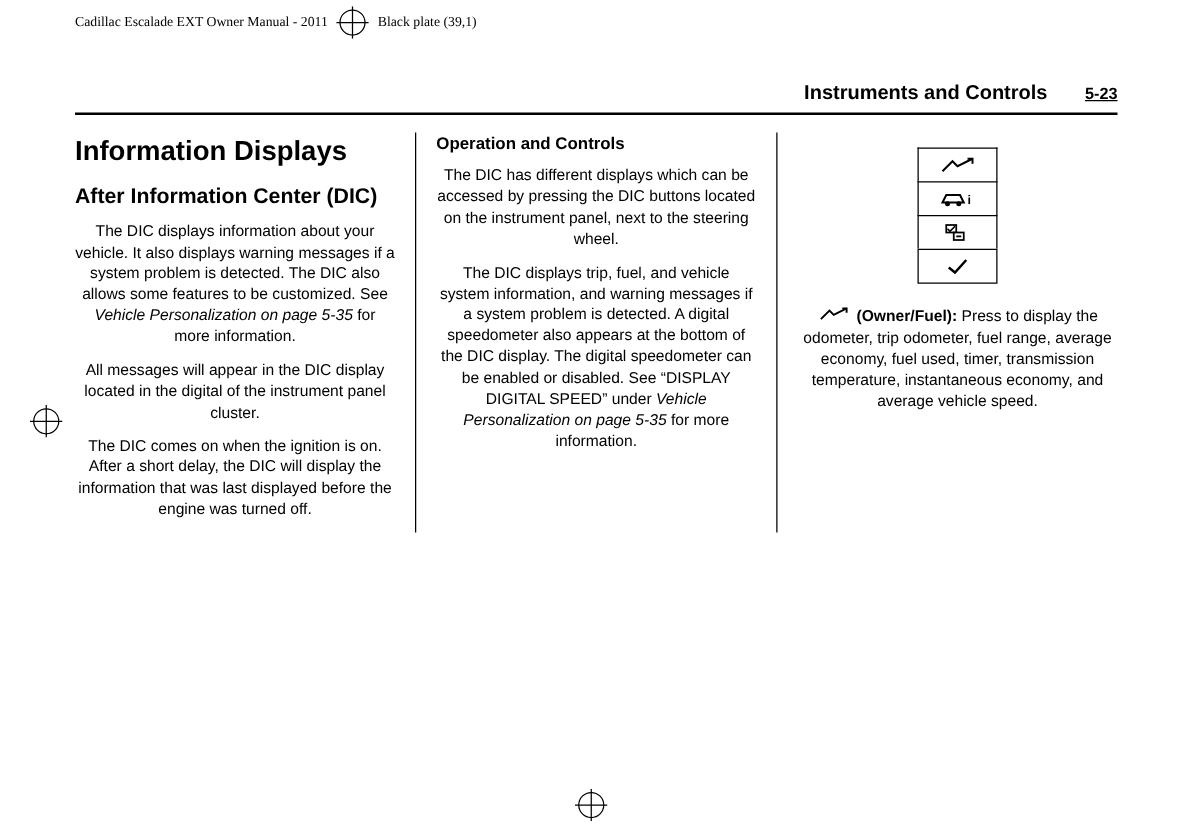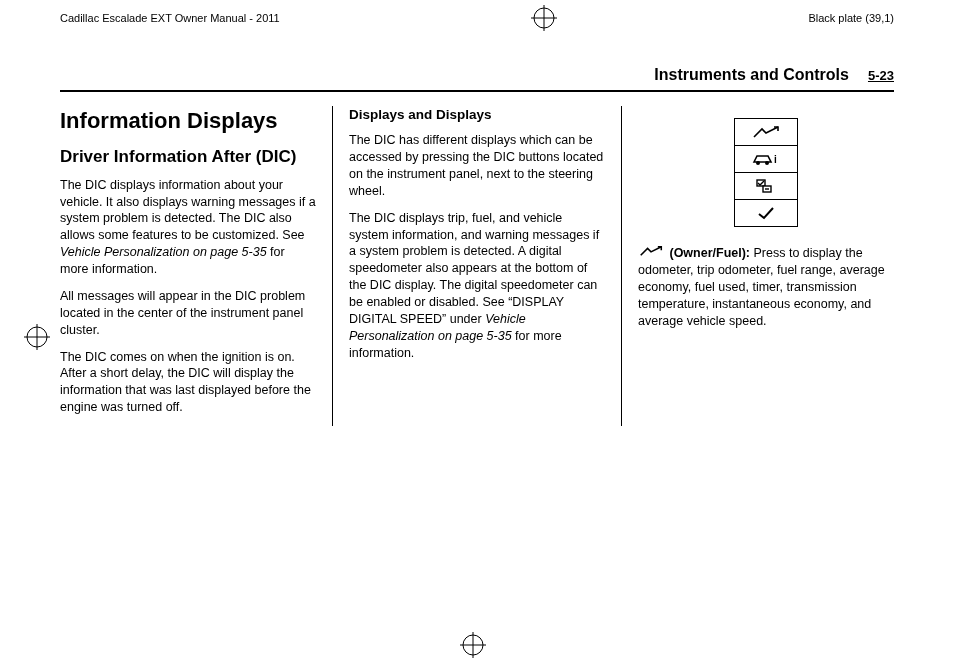--- a/index.html
+++ b/index.html
@@ -7,45 +7,45 @@
     font-family: Arial, Helvetica, sans-serif;
     background: #fff;
     color: #000;
     width: 954px;
     height: 668px;
     position: relative;
     overflow: hidden;
   }
   .top-meta {
     display: flex;
-    justify-content: space-between;
     align-items: center;
     font-size: 11px;
     padding: 4px 60px 0 60px;
     height: 28px;
+    font-family: Liberation Serif, serif;
   }
   .crop-mark {
     position: relative;
     width: 40px;
     height: 26px;
     display: flex;
     align-items: center;
     justify-content: center;
   }
   .crop-mark svg { width: 26px; height: 26px; }
   .page-frame {
     margin: 6px 60px 0 60px;
   }
   .running-head {
     display: flex;
     justify-content: flex-end;
     align-items: baseline;
     border-bottom: 2px solid #000;
     padding: 28px 0 6px 0;
-    gap: 19px;
+    gap: 30px;
   }
   .running-head .section-title {
     font-weight: bold;
     font-size: 16px;
   }
   .running-head .page-num {
     font-weight: bold;
     font-size: 13px;
     text-decoration: underline;
   }
@@ -73,21 +73,21 @@
   h2.sub {
     font-size: 17px;
     font-weight: bold;
     margin: 0 0 8px 0;
   }
   h3.minor {
     font-size: 13.5px;
     font-weight: bold;
     margin: 0 0 8px 0;
   }
-  p { margin: 0 0 10px 0; }
+  p { margin: 0 0 10px 0; text-align: center; }
   .ital { font-style: italic; }
   .button-figure {
     width: 64px;
     margin: 12px auto 18px auto;
   }
   .btn-row {
     border: 1.5px solid #000;
     border-bottom: none;
     height: 26px;
     display: flex;
@@ -131,30 +131,30 @@
 
   <div class="running-head">
     <span class="section-title">Instruments and Controls</span>
     <span class="page-num">5-23</span>
   </div>
 
   <div class="cols">
 
     <div class="col">
       <h1 class="main">Information Displays</h1>
-      <h2 class="sub">Driver Information After (DIC)</h2>
+      <h2 class="sub">After Information Center (DIC)</h2>
       <p>
         <span>The DIC displays information about your vehicle. It also displays warning messages if a system problem is detected. The DIC also allows some features to be customized. See </span><span class="ital">Vehicle Personalization on page 5‑35</span><span> for more information.</span>
       </p>
-      <p>All messages will appear in the DIC problem located in the center of the instrument panel cluster.</p>
+      <p>All messages will appear in the DIC display located in the digital of the instrument panel cluster.</p>
       <p>The DIC comes on when the ignition is on. After a short delay, the DIC will display the information that was last displayed before the engine was turned off.</p>
     </div>
 
     <div class="col">
-      <h3 class="minor">Displays and Displays</h3>
+      <h3 class="minor">Operation and Controls</h3>
       <p>The DIC has different displays which can be accessed by pressing the DIC buttons located on the instrument panel, next to the steering wheel.</p>
       <p>
         <span>The DIC displays trip, fuel, and vehicle system information, and warning messages if a system problem is detected. A digital speedometer also appears at the bottom of the DIC display. The digital speedometer can be enabled or disabled. See “DISPLAY DIGITAL SPEED” under </span><span class="ital">Vehicle Personalization on page 5‑35</span><span> for more information.</span>
       </p>
     </div>
 
     <div class="col">
 
       <div class="button-figure">
         <div class="btn-row">

